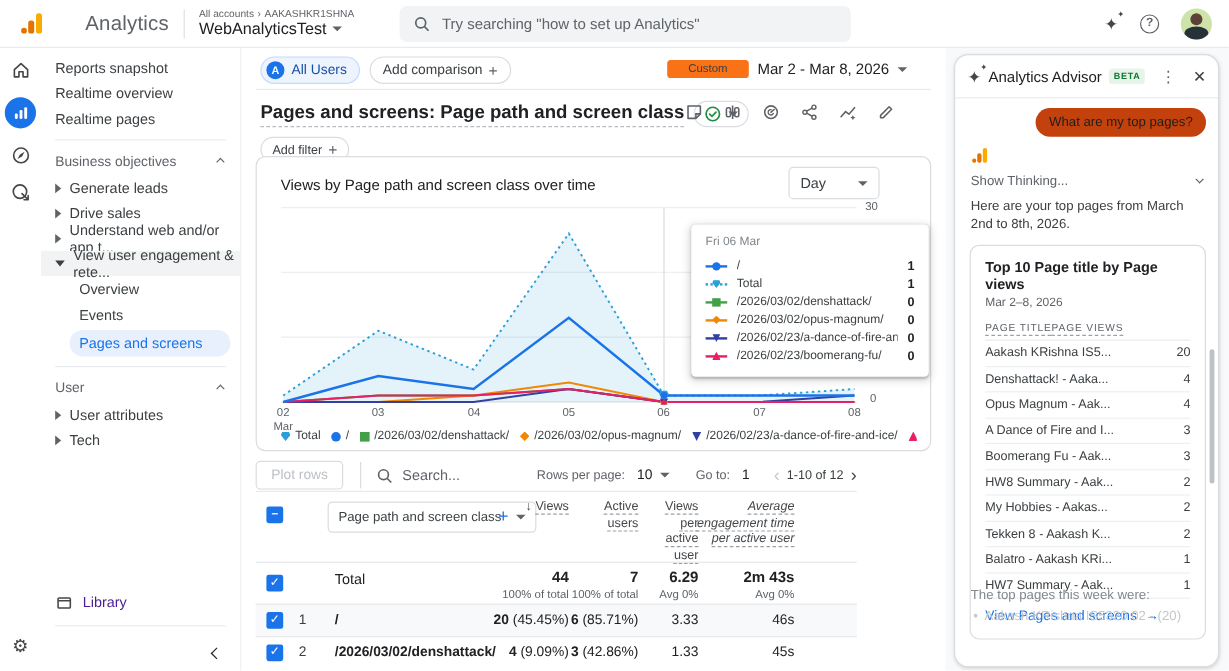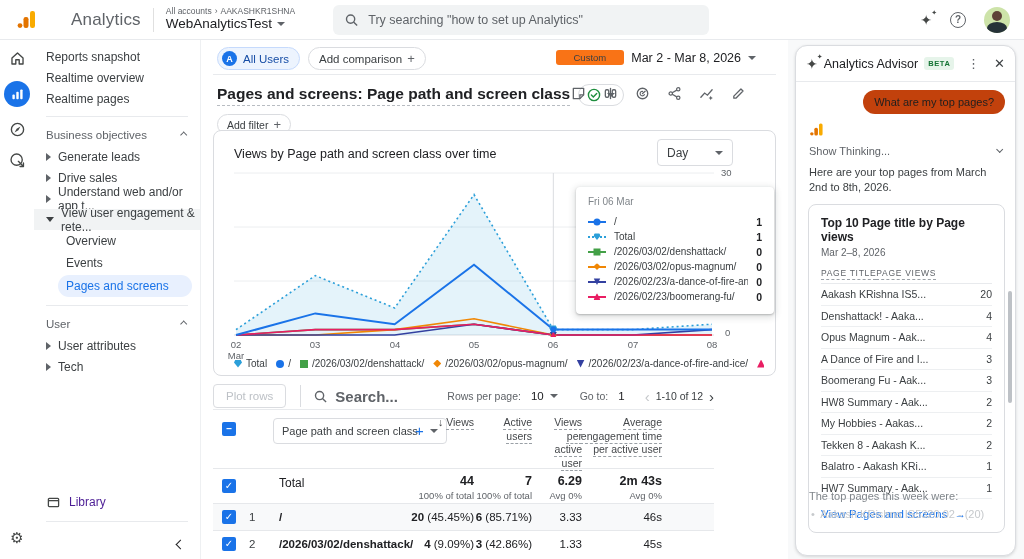--- a/index.html
+++ b/index.html
@@ -110,21 +110,21 @@
   .tt-marker .glyph { position:absolute; left:50%; top:50%; transform:translate(-50%,-50%); width:7px; height:7px; }
   .tt-label { flex:1; font-size:10px; color:#3C4043; white-space:nowrap; overflow:hidden; }
   .tt-val { font-size:10.5px; font-weight:700; color:#202124; }
 
   
   .tbl-toolbar { position:absolute; left:12px; top:343px; width:501px; height:26px; display:flex; align-items:center; }
   .btn-plot { height:24px; border:1px solid #DADCE0; border-radius:4px; padding:0 12px; font-size:11.5px; color:#BDC1C6;
               display:flex; align-items:center; background:#fff; }
   .tb-vdiv { width:1px; height:22px; background:#DADCE0; margin:0 13px 0 14px; }
   .tb-search { display:flex; align-items:center; gap:8px; }
-  .tb-search input { border:0; outline:0; font-size:15px; color:#3C4043; width:110px; font-family:inherit;font-weight:bold; }
+  .tb-search input { border:0; outline:0; font-size:12px; color:#3C4043; width:110px; font-family:inherit; }
   .tb-search input::placeholder { color:#5F6368; }
   .tb-right { margin-left:auto; display:flex; align-items:center; font-size:10.5px; color:#5F6368; gap:6px; }
   .tb-right .val { font-size:11.5px; color:#202124; margin-left:4px; }
   .pg-chev { font-size:15px; line-height:1; }
   .pg-chev.off { color:#C4C7CA; }
   .pg-chev.on { color:#3C4043; }
   .pg-count { color:#3C4043; font-size:10.5px; }
   .thead { position:absolute; left:12px; top:369px; width:501px; height:59px; border-top:1px solid #E8EAED; }
   .cb { width:14px; height:14px; border-radius:2px; background:#1A73E8; color:#fff; display:flex; align-items:center;
         justify-content:center; font-size:10px; line-height:1; }
@@ -132,21 +132,21 @@
   .cb.chk::after { content:"✓"; }
   .thead .cb { position:absolute; left:9px; top:12px; }
   .dim-select { position:absolute; left:60px; top:8px; height:26px; border:1px solid #DADCE0; border-radius:4px;
                 display:flex; align-items:center; gap:12px; padding:0 8px; font-size:11px; color:#3C4043; }
   .dim-plus { position:absolute; left:202px; top:12px; color:#1A73E8; font-size:15px; font-weight:500; }
   .colhead { position:absolute; top:6px; text-align:right; font-size:10.5px; line-height:1.3; color:#44474A; }
   .dashed { text-decoration:underline dashed; text-decoration-color:#9AA0A6; text-decoration-thickness:1px; text-underline-offset:3px; }
   .ch-views { right:240px; width:54px; }
   .ch-active { right:182px; width:46px; }
   .ch-vpu { right:132px; width:44px; }
-  .ch-aet { right:52px; width:84px; }
+  .ch-aet { right:52px; width:84px;font-style:italic; }
   .trow { position:absolute; left:12px; width:501px; border-top:1px solid #E6E8EB; }
   .row-total { top:428px; height:35px; }
   .row-d1 { top:463px; height:27px; background:#F8F9FA; }
   .row-d2 { top:490px; height:27px; }
   .trow .cb { position:absolute; left:9px; top:50%; margin-top:-7px; }
   .t-label { position:absolute; left:66px; top:7px; font-size:12px; color:#202124; }
   .t-num { position:absolute; left:36px; top:50%; transform:translateY(-50%); font-size:11.5px; color:#3C4043; }
   .t-path { position:absolute; left:66px; top:50%; transform:translateY(-50%); font-size:11.5px; font-weight:700; color:#202124; }
   .cell { position:absolute; text-align:right; }
   .c-views { right:240px; } .c-active { right:182px; } .c-vpu { right:132px; } .c-aet { right:52px; }

